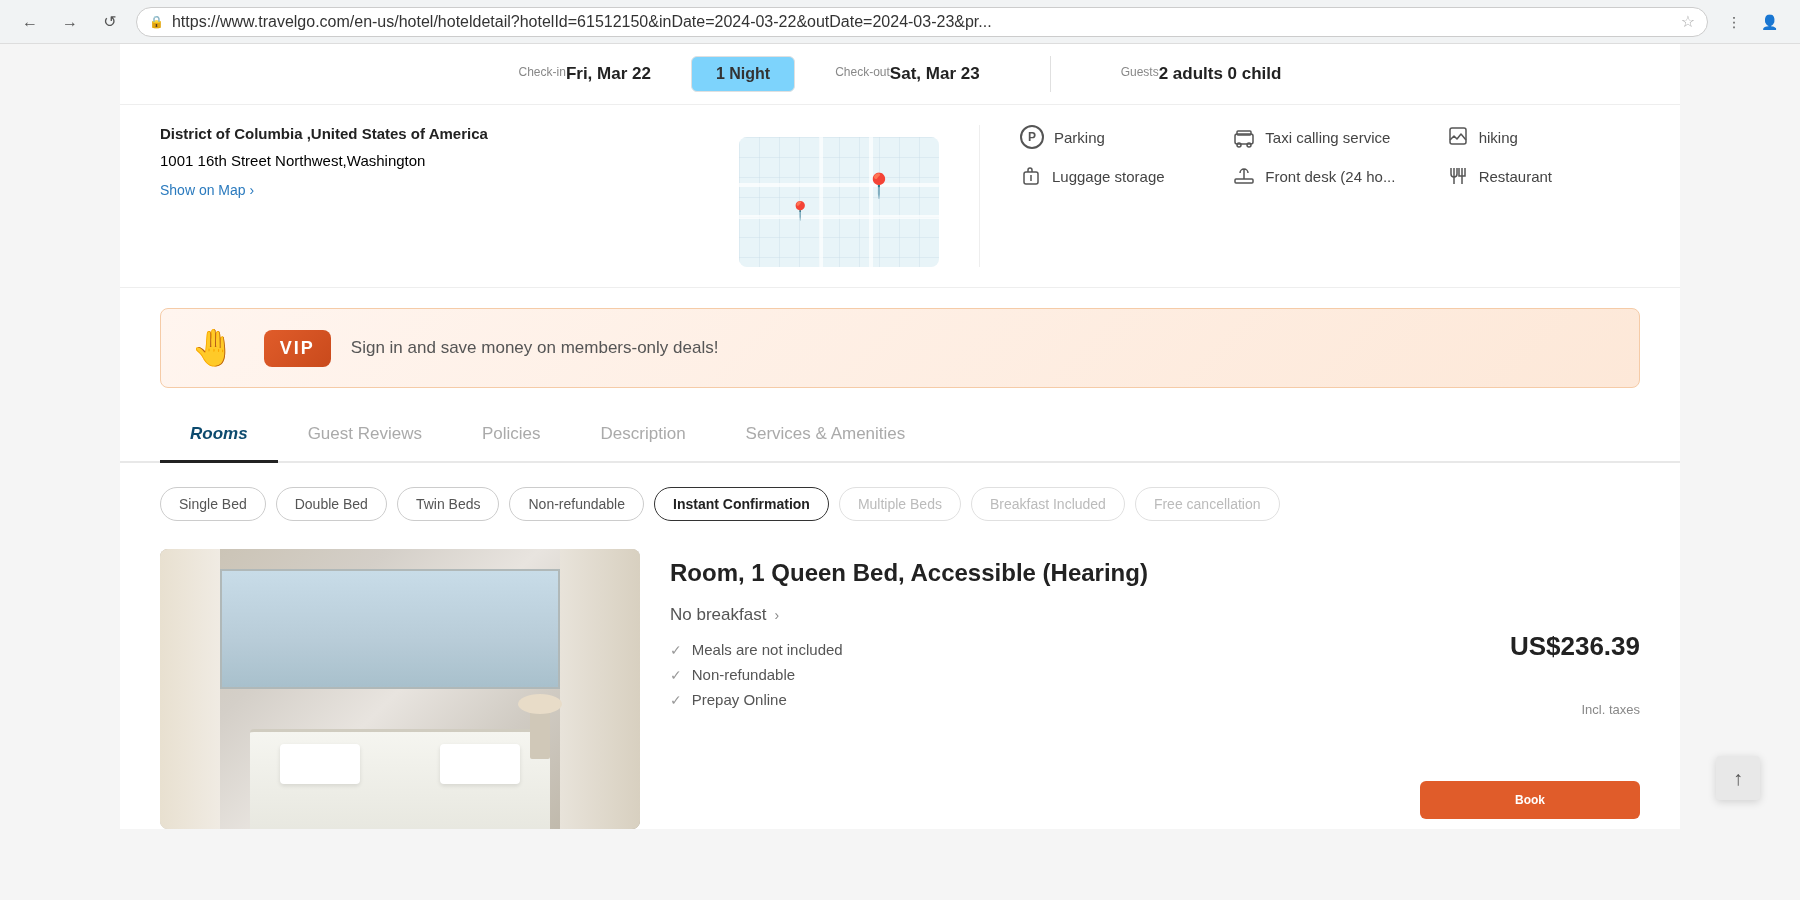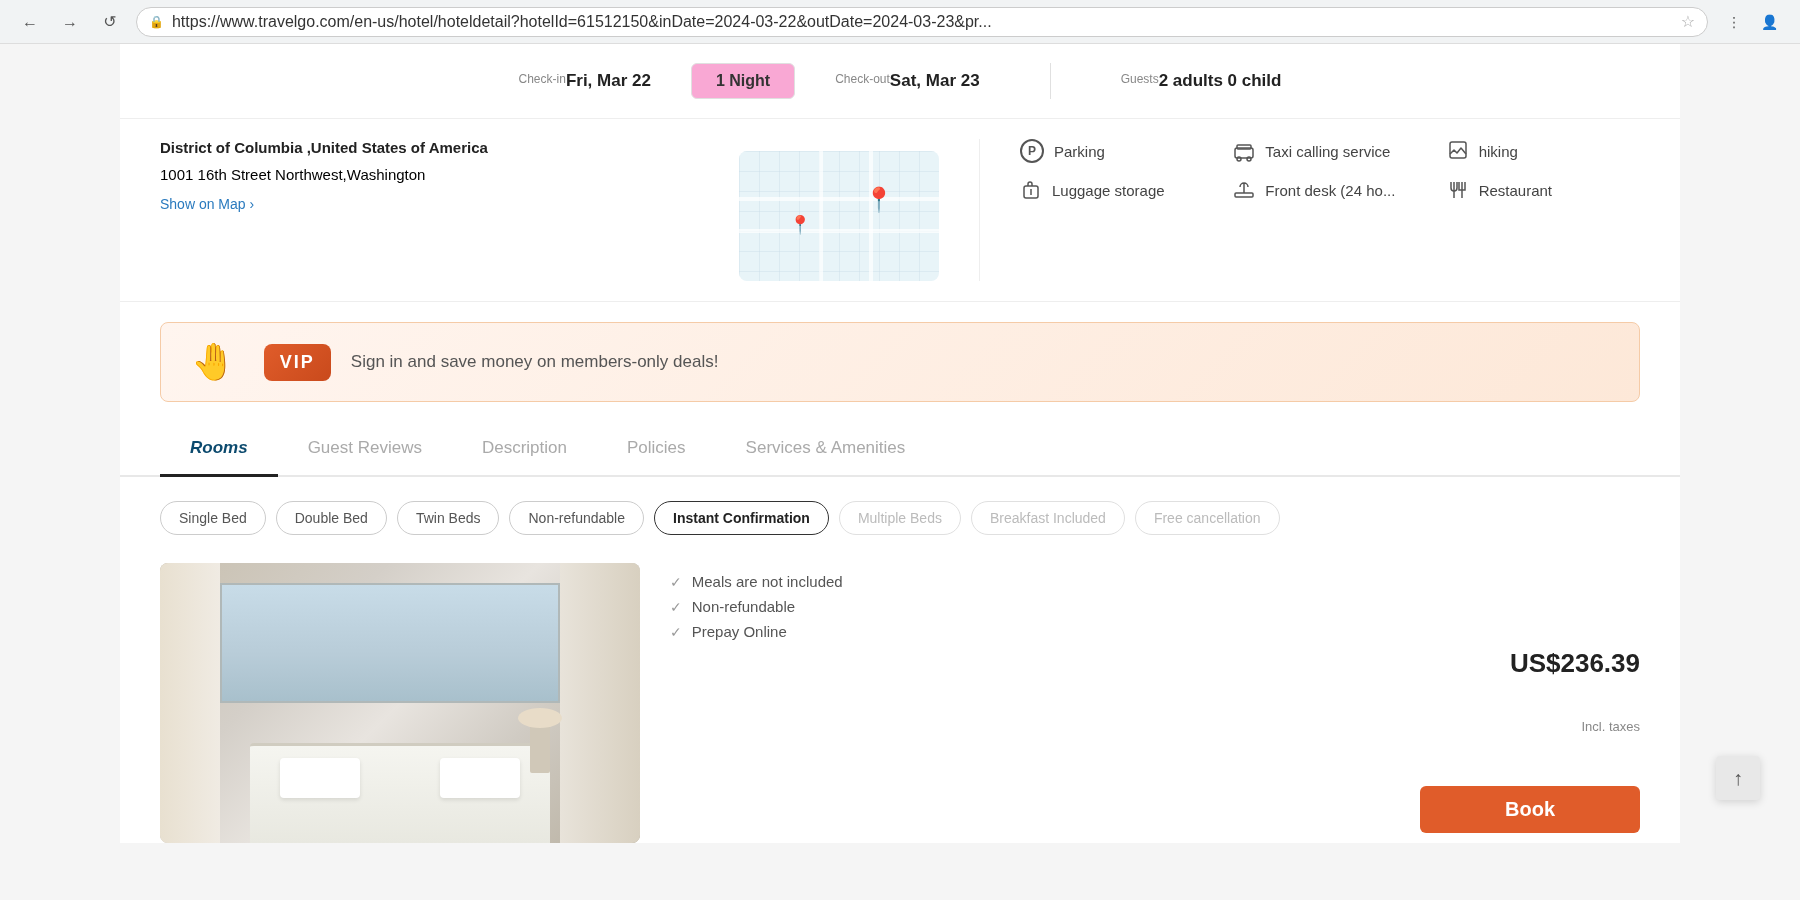--- a/index.html
+++ b/index.html
@@ -91,28 +91,28 @@
       font-size: 12px;
       color: #888;
       margin-bottom: 4px;
     }
     .booking-value {
       font-size: 17px;
       font-weight: 600;
       color: #222;
     }
     .night-badge {
-      background: #f9a8d4;
+      background: #7dd3fc;
       border: 1px solid #e0e0e0;
       border-radius: 6px;
       padding: 8px 24px;
       font-size: 16px;
       font-weight: 600;
       color: #333;
-      margin: 7px 10px;
+      margin: 0 10px;
     }
     .booking-divider {
       width: 1px;
       height: 36px;
       background: #e0e0e0;
     }
 
     
     .hotel-info-section {
       display: flex;
@@ -613,24 +613,24 @@
   </div>
 
   <div class="tabs-bar">
     <div class="tab-item active">
       <span>Rooms</span>
     </div>
     <div class="tab-item">
       <span>Guest Reviews</span>
     </div>
     <div class="tab-item">
+      <span>Policies</span>
+    </div>
+    <div class="tab-item">
       <span>Description</span>
-    </div>
-    <div class="tab-item">
-      <span>Policies</span>
     </div>
     <div class="tab-item">
       <span>Services &amp; Amenities</span>
     </div>
   </div>
 
   <div class="room-filters">
     <button class="filter-btn">Single Bed</button>
     <button class="filter-btn">Double Bed</button>
     <button class="filter-btn">Twin Beds</button>
@@ -650,21 +650,26 @@
         <div class="room-window"></div>
         <div class="room-bed">
           <div class="room-pillow" style="left:30px;"></div>
           <div class="room-pillow" style="right:30px;"></div>
         </div>
         <div class="room-lamp"></div>
       </div>
     </div>
 
     <div class="room-details">
-
+      <div class="room-title">Room, 1 Queen Bed, Accessible (Hearing)</div>
+
+      <div class="room-meal-info">
+        <span>No breakfast</span>
+        <span class="room-meal-chevron">›</span>
+      </div>
 
       <ul class="room-features">
         <li class="room-feature-item">
           <span class="feature-check">✓</span>
           <span>Meals are not included</span>
         </li>
         <li class="room-feature-item">
           <span class="feature-check">✓</span>
           <span>Non-refundable</span>
         </li>
@@ -677,24 +682,25 @@
 
     <div class="room-price-panel">
       <div class="room-price">US$236.39</div>
       <div class="room-price-note">Incl. taxes</div>
       <button style="
         background: #e05c2a;
         color: white;
         border: none;
         border-radius: 6px;
         padding: 12px 32px;
-        font-size: 20px;
+        font-size: 12px;
         font-weight: 700;
         cursor: pointer;
         width: 100%;
+        margin-top: 12px;
       ">Book</button>
     </div>
   </div>
 
 </div>
 
 <div class="scroll-up-btn">
   <span>↑</span>
 </div>
 

